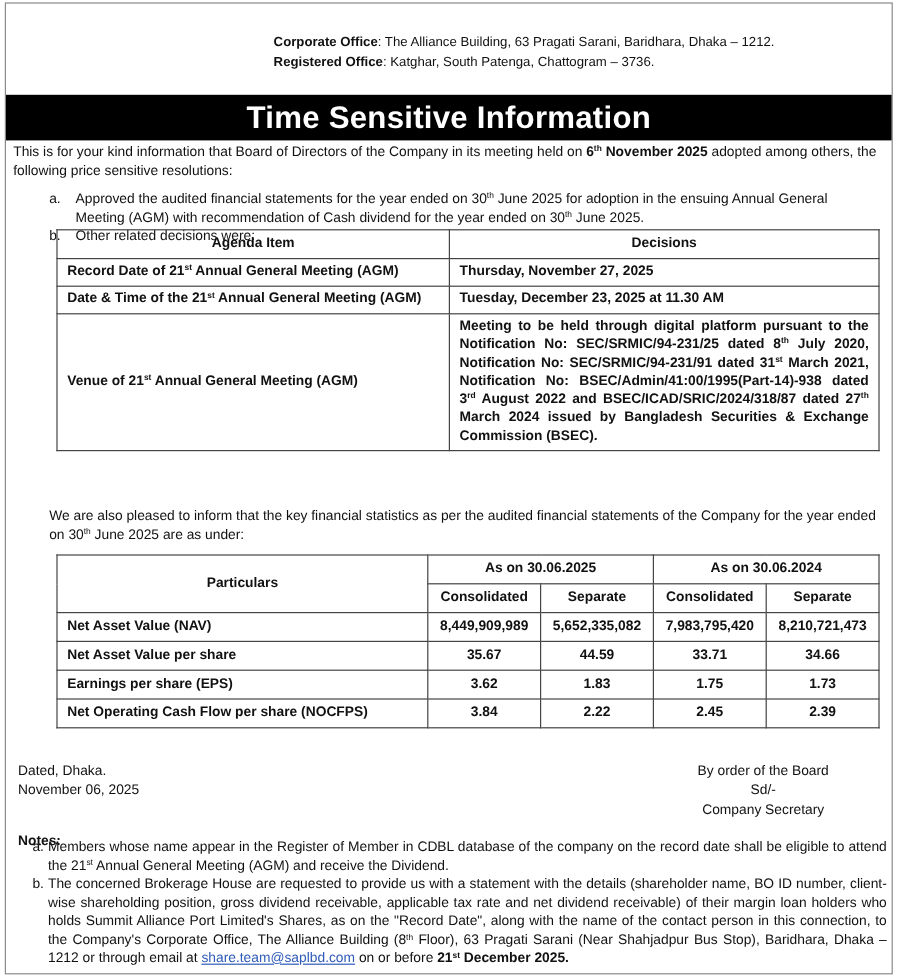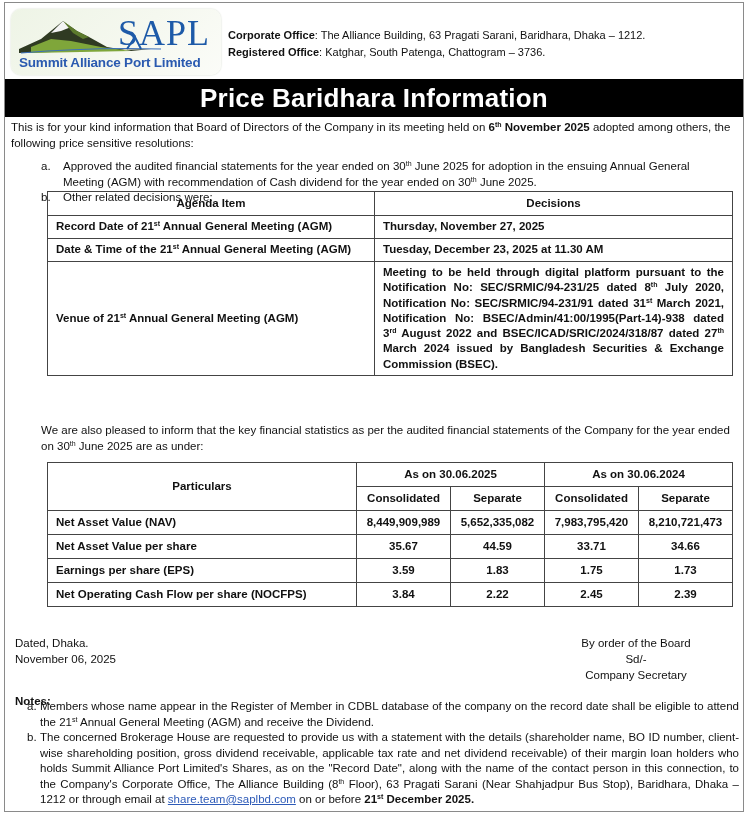--- a/index.html
+++ b/index.html
@@ -39,39 +39,27 @@
   .note .lbl { position: absolute; left: 0; top: 0; }
   .note .txt { position: absolute; left: 13px; top: 0; width: 699px; text-align: justify; }
   a.email { color: #2e5bb8; text-decoration: underline; }
 </style>
 </head>
 <body>
 
 <div class="page">
 
   <div class="header">
-    <div class="logo">
-      <svg width="210" height="66" viewBox="0 0 210 66">
-        <polygon points="8,40 30,30 52,12 66,22 78,28 96,38 120,42 140,40 8,44" fill="#2f3a22"></polygon>
-        <polygon points="40,24 52,12 60,18 50,22" fill="#f4f4f4"></polygon>
-        <polygon points="52,12 66,22 78,28 72,30 62,24" fill="#5c7a2c"></polygon>
-        <polygon points="20,38 40,30 60,32 90,38 120,42 20,44" fill="#7fa63a"></polygon>
-        <path d="M10 44 Q 80 38 150 40" stroke="#3c6fb8" stroke-width="1.2" fill="none"></path>
-        <path d="M116 40 L 124 28 L 130 40" stroke="#1d5aa8" stroke-width="2" fill="none"></path>
-      </svg>
-      <div class="logo-abbr">SAPL</div>
-      <div class="logo-name">Summit Alliance Port Limited</div>
-    </div>
     <div class="office">
       <div><b>Corporate Office</b><span>: The Alliance Building, 63 Pragati Sarani, Baridhara, Dhaka – 1212.</span></div>
       <div><b>Registered Office</b><span>: Katghar, South Patenga, Chattogram – 3736.</span></div>
     </div>
   </div>
 
-  <div class="title-bar">Price Baridhara Information</div>
+  <div class="title-bar">Time Sensitive Information</div>
 
   <div class="content">
     <div class="intro"><span>This is for your kind information that Board of Directors of the Company in its meeting held on </span><b><span>6</span><sup>th</sup><span> November 2025</span></b><span> adopted among others, the following price sensitive resolutions:</span></div>
 
     <div class="res" style="top:42px;">
       <span class="lbl">a.</span>
       <span class="txt"><span>Approved the audited financial statements for the year ended on 30</span><sup>th</sup><span> June 2025 for adoption in the ensuing Annual General Meeting (AGM) with recommendation of Cash dividend for the year ended on 30</span><sup>th</sup><span> June 2025.</span></span>
     </div>
     <div class="res" style="top:73px;">
       <span class="lbl">b.</span>
@@ -123,21 +111,21 @@
       </tr>
       <tr>
         <td class="p">Net Asset Value per share</td>
         <td>35.67</td>
         <td>44.59</td>
         <td>33.71</td>
         <td>34.66</td>
       </tr>
       <tr>
         <td class="p">Earnings per share (EPS)</td>
-        <td>3.59</td>
+        <td>3.62</td>
         <td>1.83</td>
         <td>1.75</td>
         <td>1.73</td>
       </tr>
       <tr>
         <td class="p">Net Operating Cash Flow per share (NOCFPS)</td>
         <td>3.84</td>
         <td>2.22</td>
         <td>2.45</td>
         <td>2.39</td>

